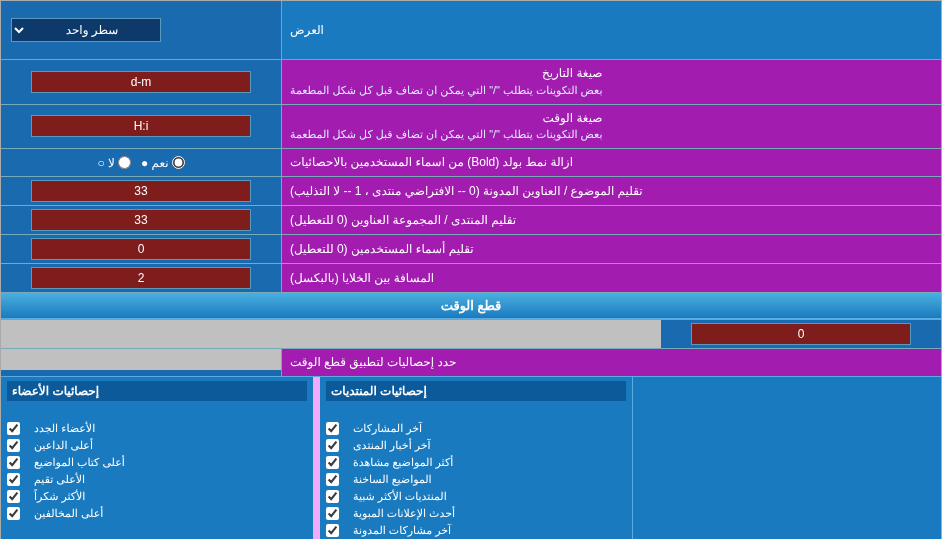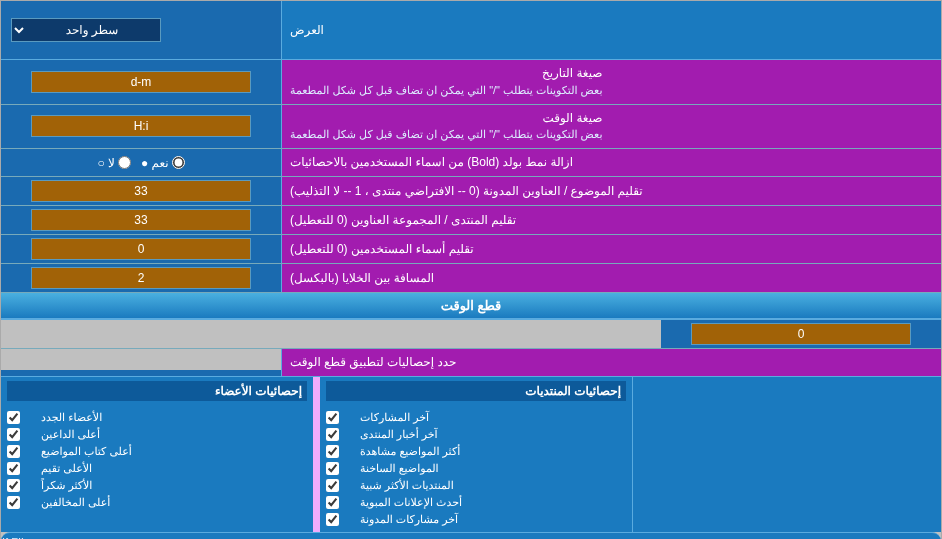--- a/index.html
+++ b/index.html
@@ -40,21 +40,21 @@
     .row-input {
       width: 280px;
       background: #1a6aaf;
       display: flex;
       align-items: center;
       justify-content: center;
       padding: 3px 5px;
     }
 
     .input-field {
-      background: #a16207;
+      background: #7f1d1d;
       color: #fff;
       border: 1px solid #5a9abf;
       padding: 3px 6px;
       font-size: 12px;
       width: 220px;
       text-align: center;
       direction: ltr;
     }
 
     .select-field {
@@ -135,30 +135,30 @@
 
     .checkbox-column:last-child {
       border-left: none;
     }
 
     .checkbox-col-header {
       background: #0d5a9a;
       color: #fff;
       font-weight: bold;
       font-size: 12px;
-      text-align: right;
+      text-align: left;
       padding: 3px 5px;
-      margin-bottom: 8px;
+      margin-bottom: 19px;
     }
 
     .checkbox-item {
       display: flex;
       align-items: center;
       justify-content: flex-end;
-      gap: 21px;
+      gap: 14px;
       color: #fff;
       font-size: 11px;
       padding: 2px 0;
     }
 
     .checkbox-item input[type="checkbox"] {
       accent-color: #fff;
     }
 
     .small-label {

